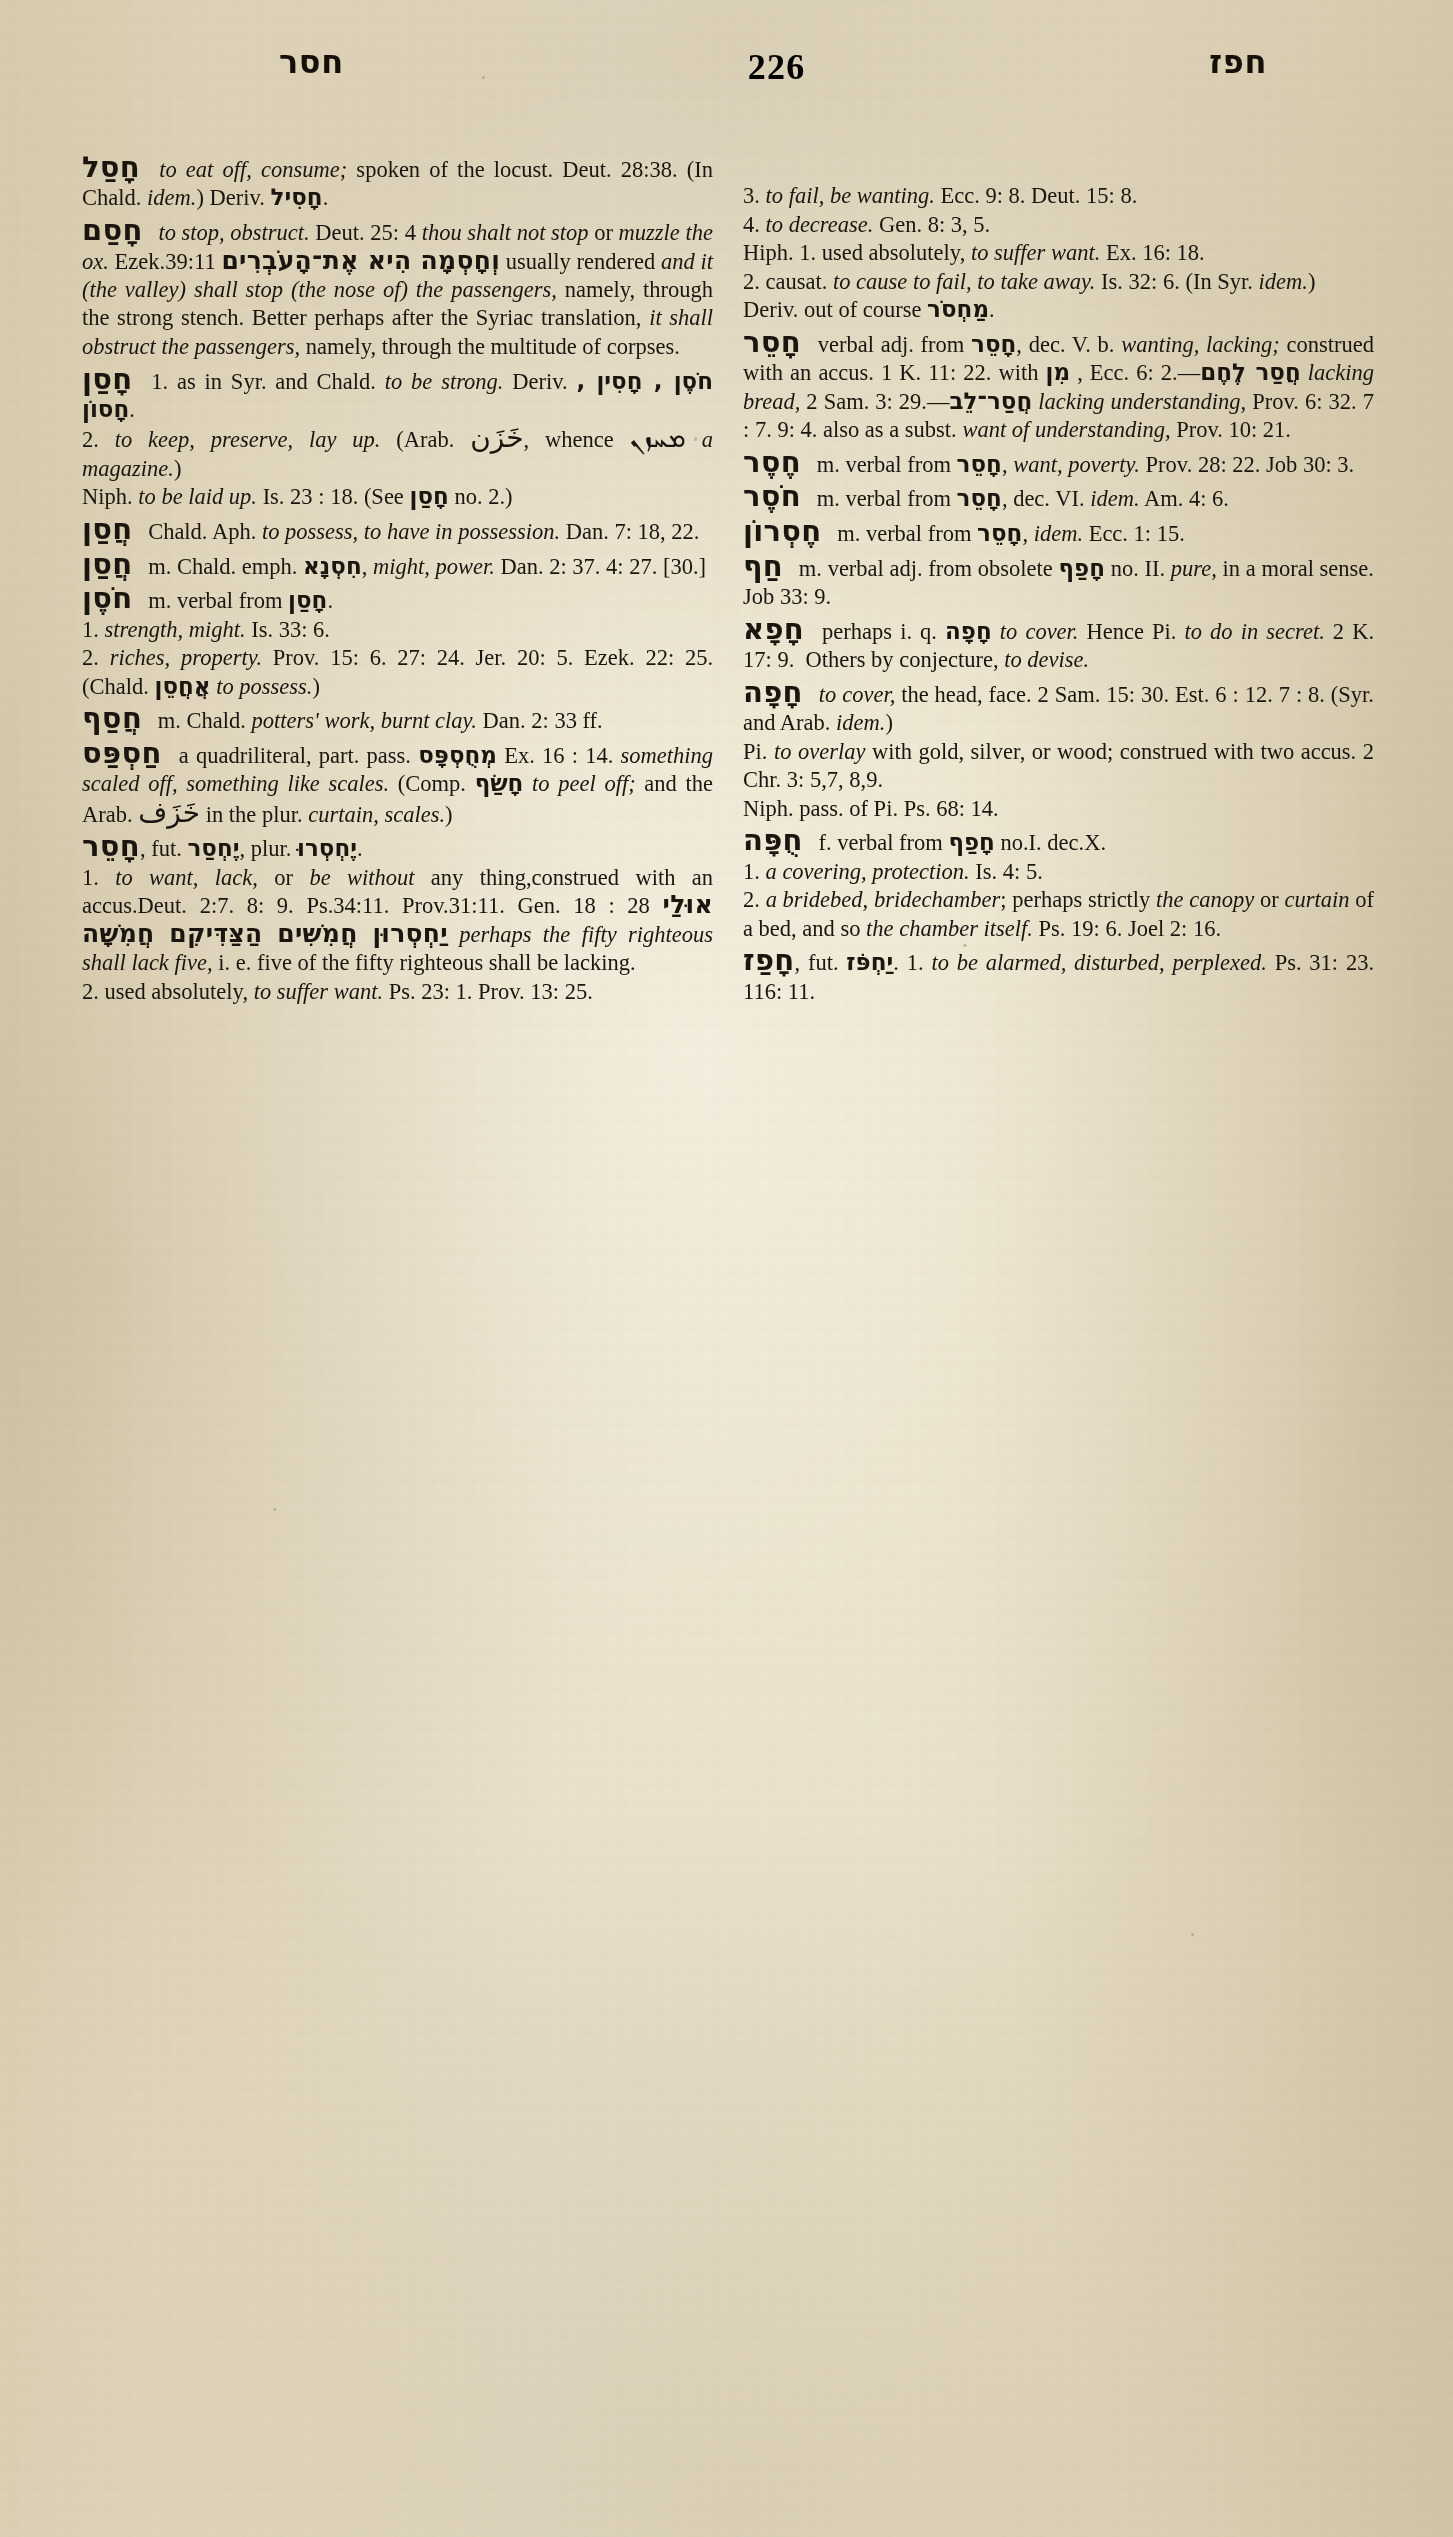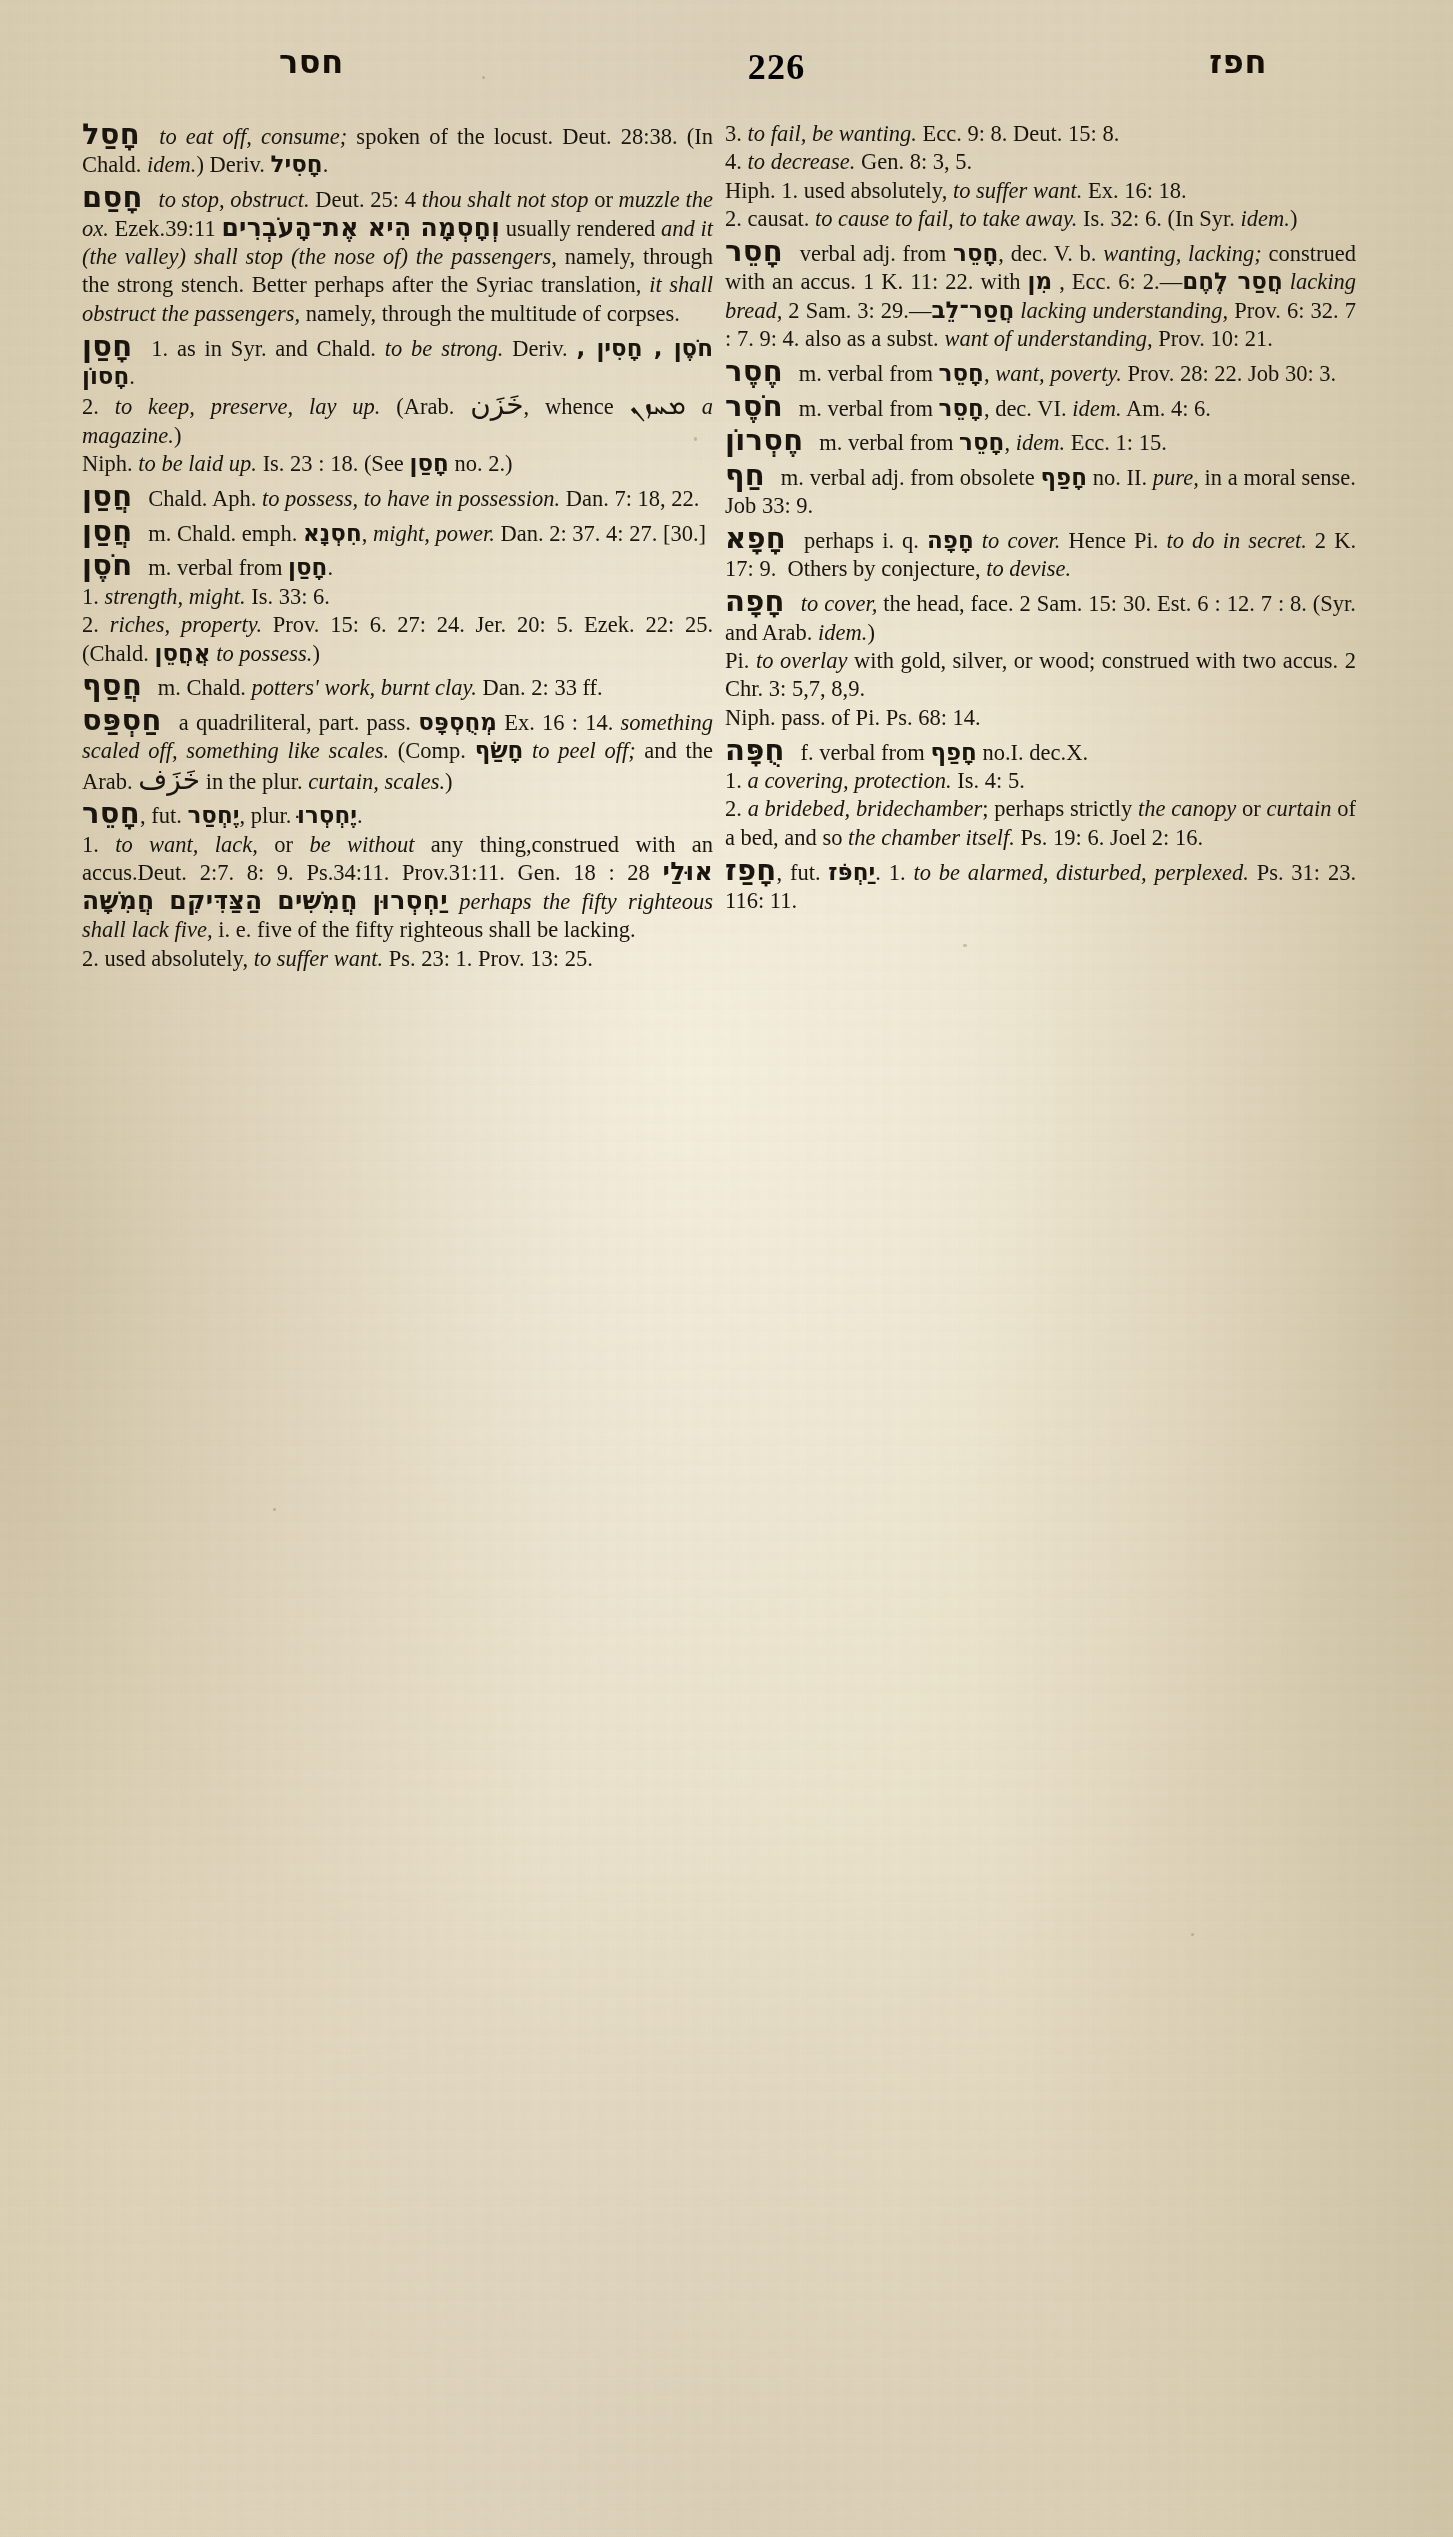--- a/index.html
+++ b/index.html
@@ -76,25 +76,26 @@
     color: #000000;
     margin-left: 38px;
     margin-right: 38px;
   }
   .rh-left { margin-left: 184px; }
   .rh-right { margin-right: 92px; text-align: center; }
 
   
   .columns {
     position: absolute;
-    top: 120px;
+    top: 153px;
     left: 82px;
     width: 1293px;
     display: flex;
-    gap: 12px;
+    gap: 30px;
+    align-items: flex-end;
   }
   .col {
     width: 631px;
   }
 
   .entry {
     margin-bottom: 3.2px;
     line-height: 1.265;
     font-size: 22.5px;
     text-align: justify;
@@ -233,20 +234,21 @@
 
     </div>
 
     <div class="col">
 
       <div class="entry">
         <p class="ind">3. <i>to fail, be wanting.</i> Ecc. 9: 8. Deut. 15: 8.</p>
         <p class="ind">4. <i>to decrease.</i> Gen. 8: 3, 5.</p>
         <p class="ind">Hiph. 1. used absolutely, <i>to suffer want.</i> Ex. 16: 18.</p>
         <p class="ind">2. causat. <i>to cause to fail, to take away.</i> Is. 32: 6. (In Syr. <i>idem.</i>)</p>
+        <p class="ind">Deriv. out of course <span class="hebsm">מַחְסֹר</span>.</p>
       </div>
 
       <div class="entry">
         <p><span class="lemma">חָסֵר</span>
         <span class="gap"></span>verbal adj. from <span class="hebsm">חָסֵר</span>, dec. V. b. <i>wanting, lacking;</i> construed with an accus. 1 K. 11: 22. with <span class="hebsm">מִן</span> , Ecc. 6: 2.—<span class="hebsm">חֲסַר לֶחֶם</span> <i>lacking bread,</i> 2 Sam. 3: 29.—<span class="hebsm">חֲסַר־לֵב</span> <i>lacking understanding,</i> Prov. 6: 32. 7 : 7. 9: 4. also as a subst. <i>want of understanding,</i> Prov. 10: 21.</p>
       </div>
 
       <div class="entry">
         <p><span class="lemma">חֶסֶר</span>
         <span class="gap"></span>m. verbal from <span class="hebsm">חָסֵר</span>, <i>want, poverty.</i> Prov. 28: 22. Job 30: 3.</p>

